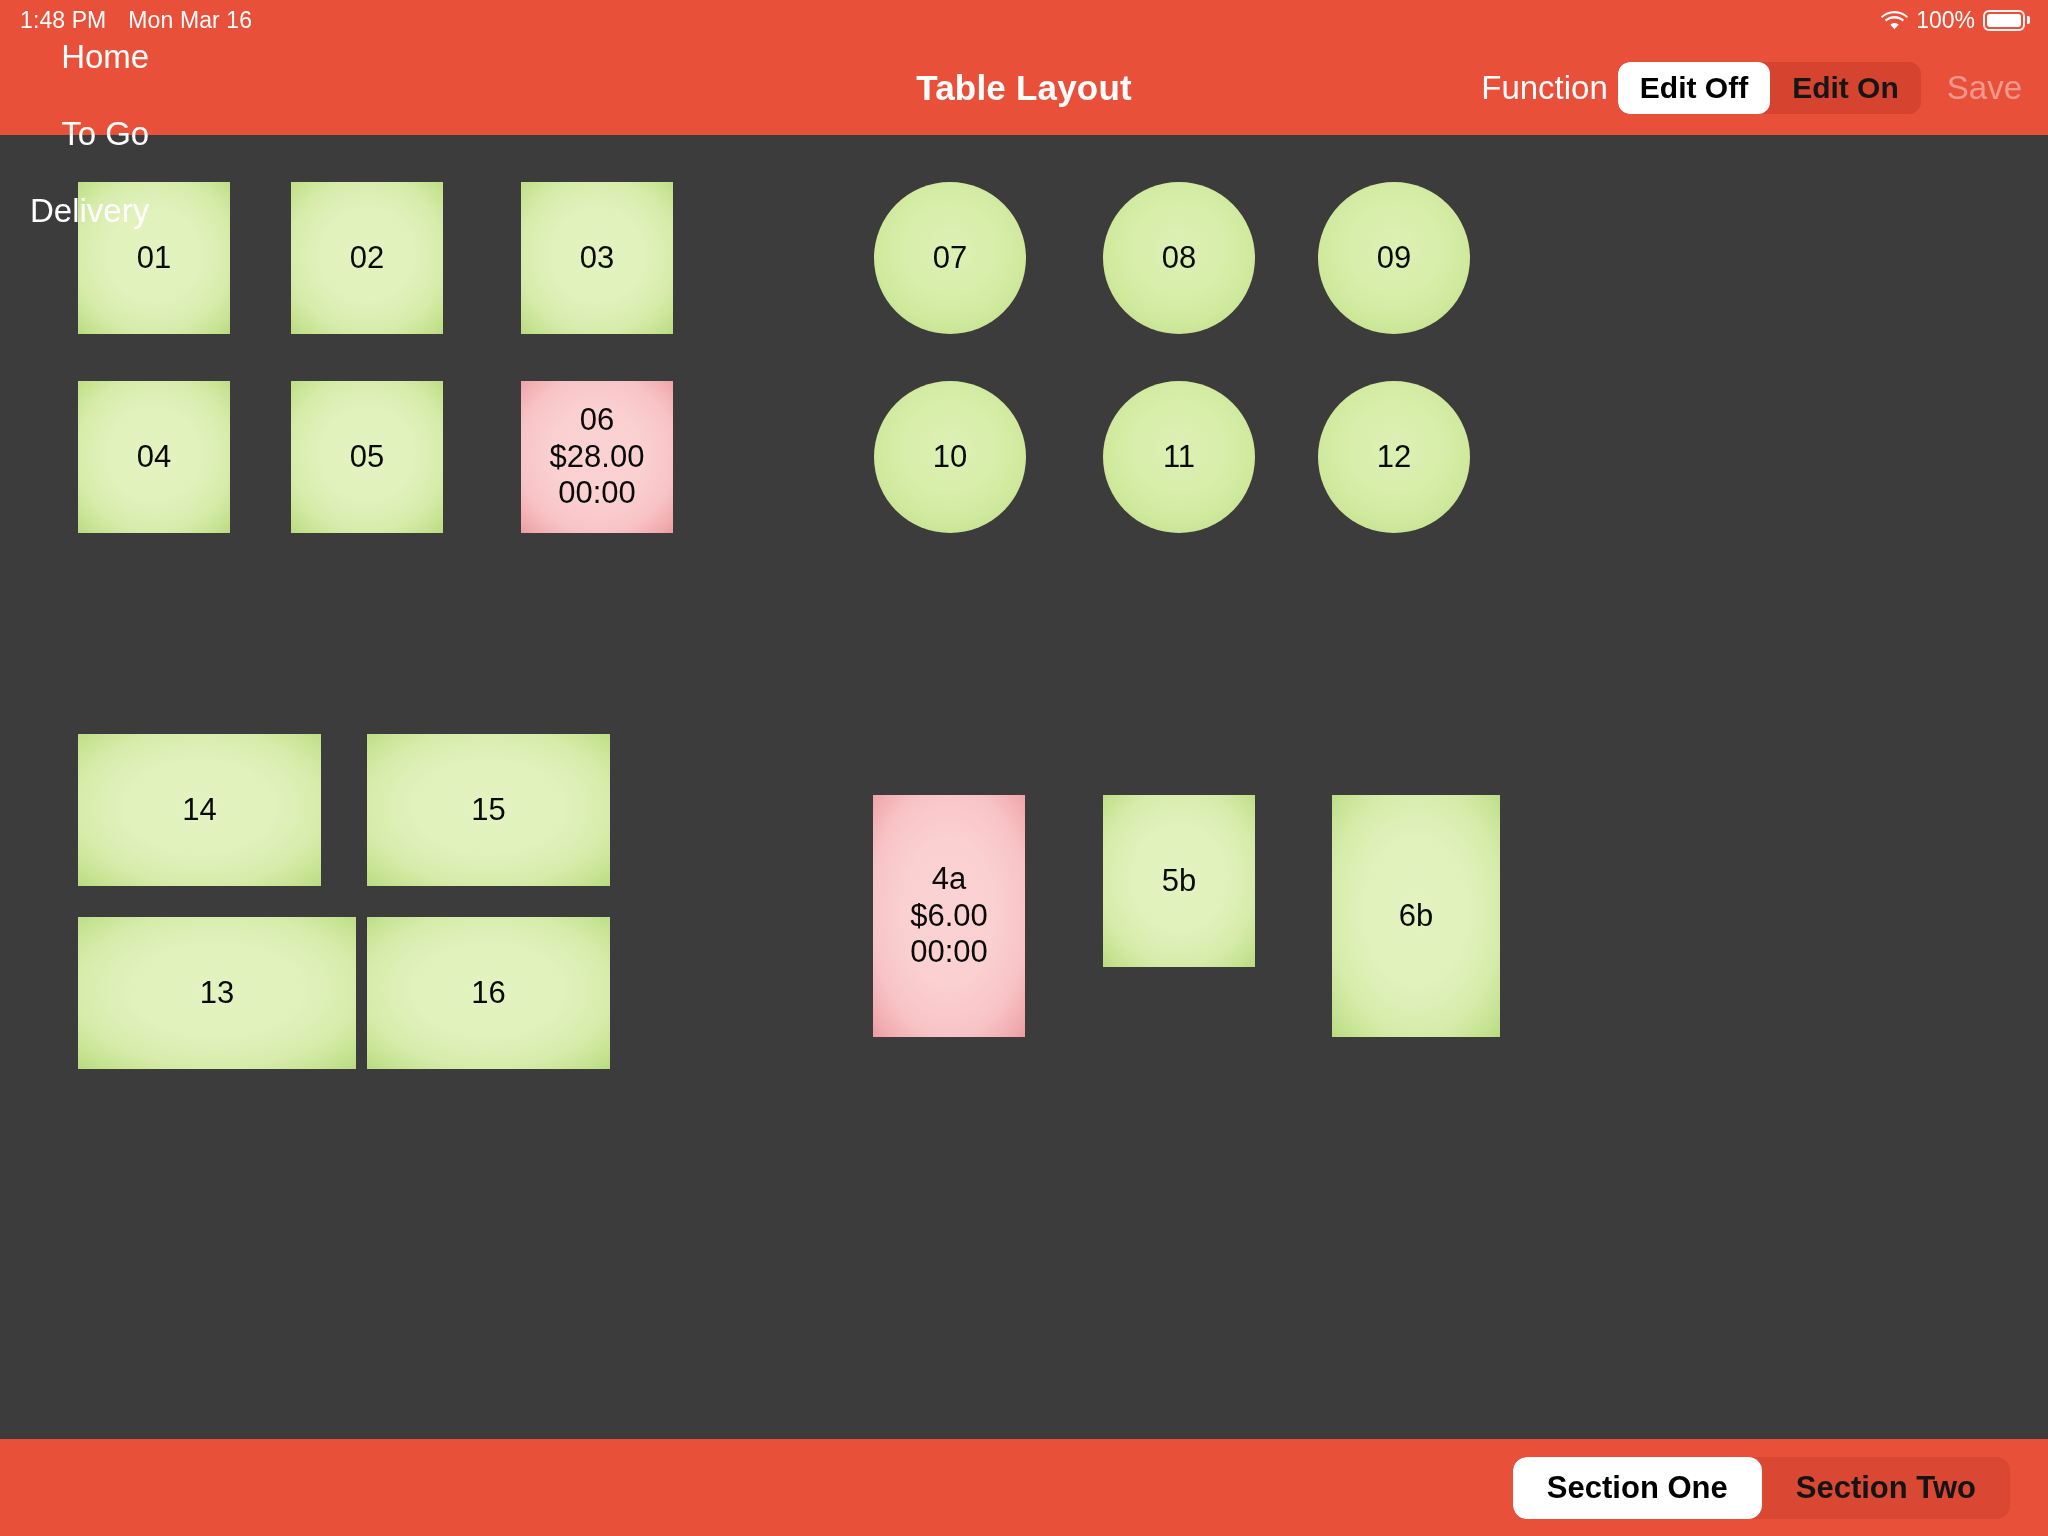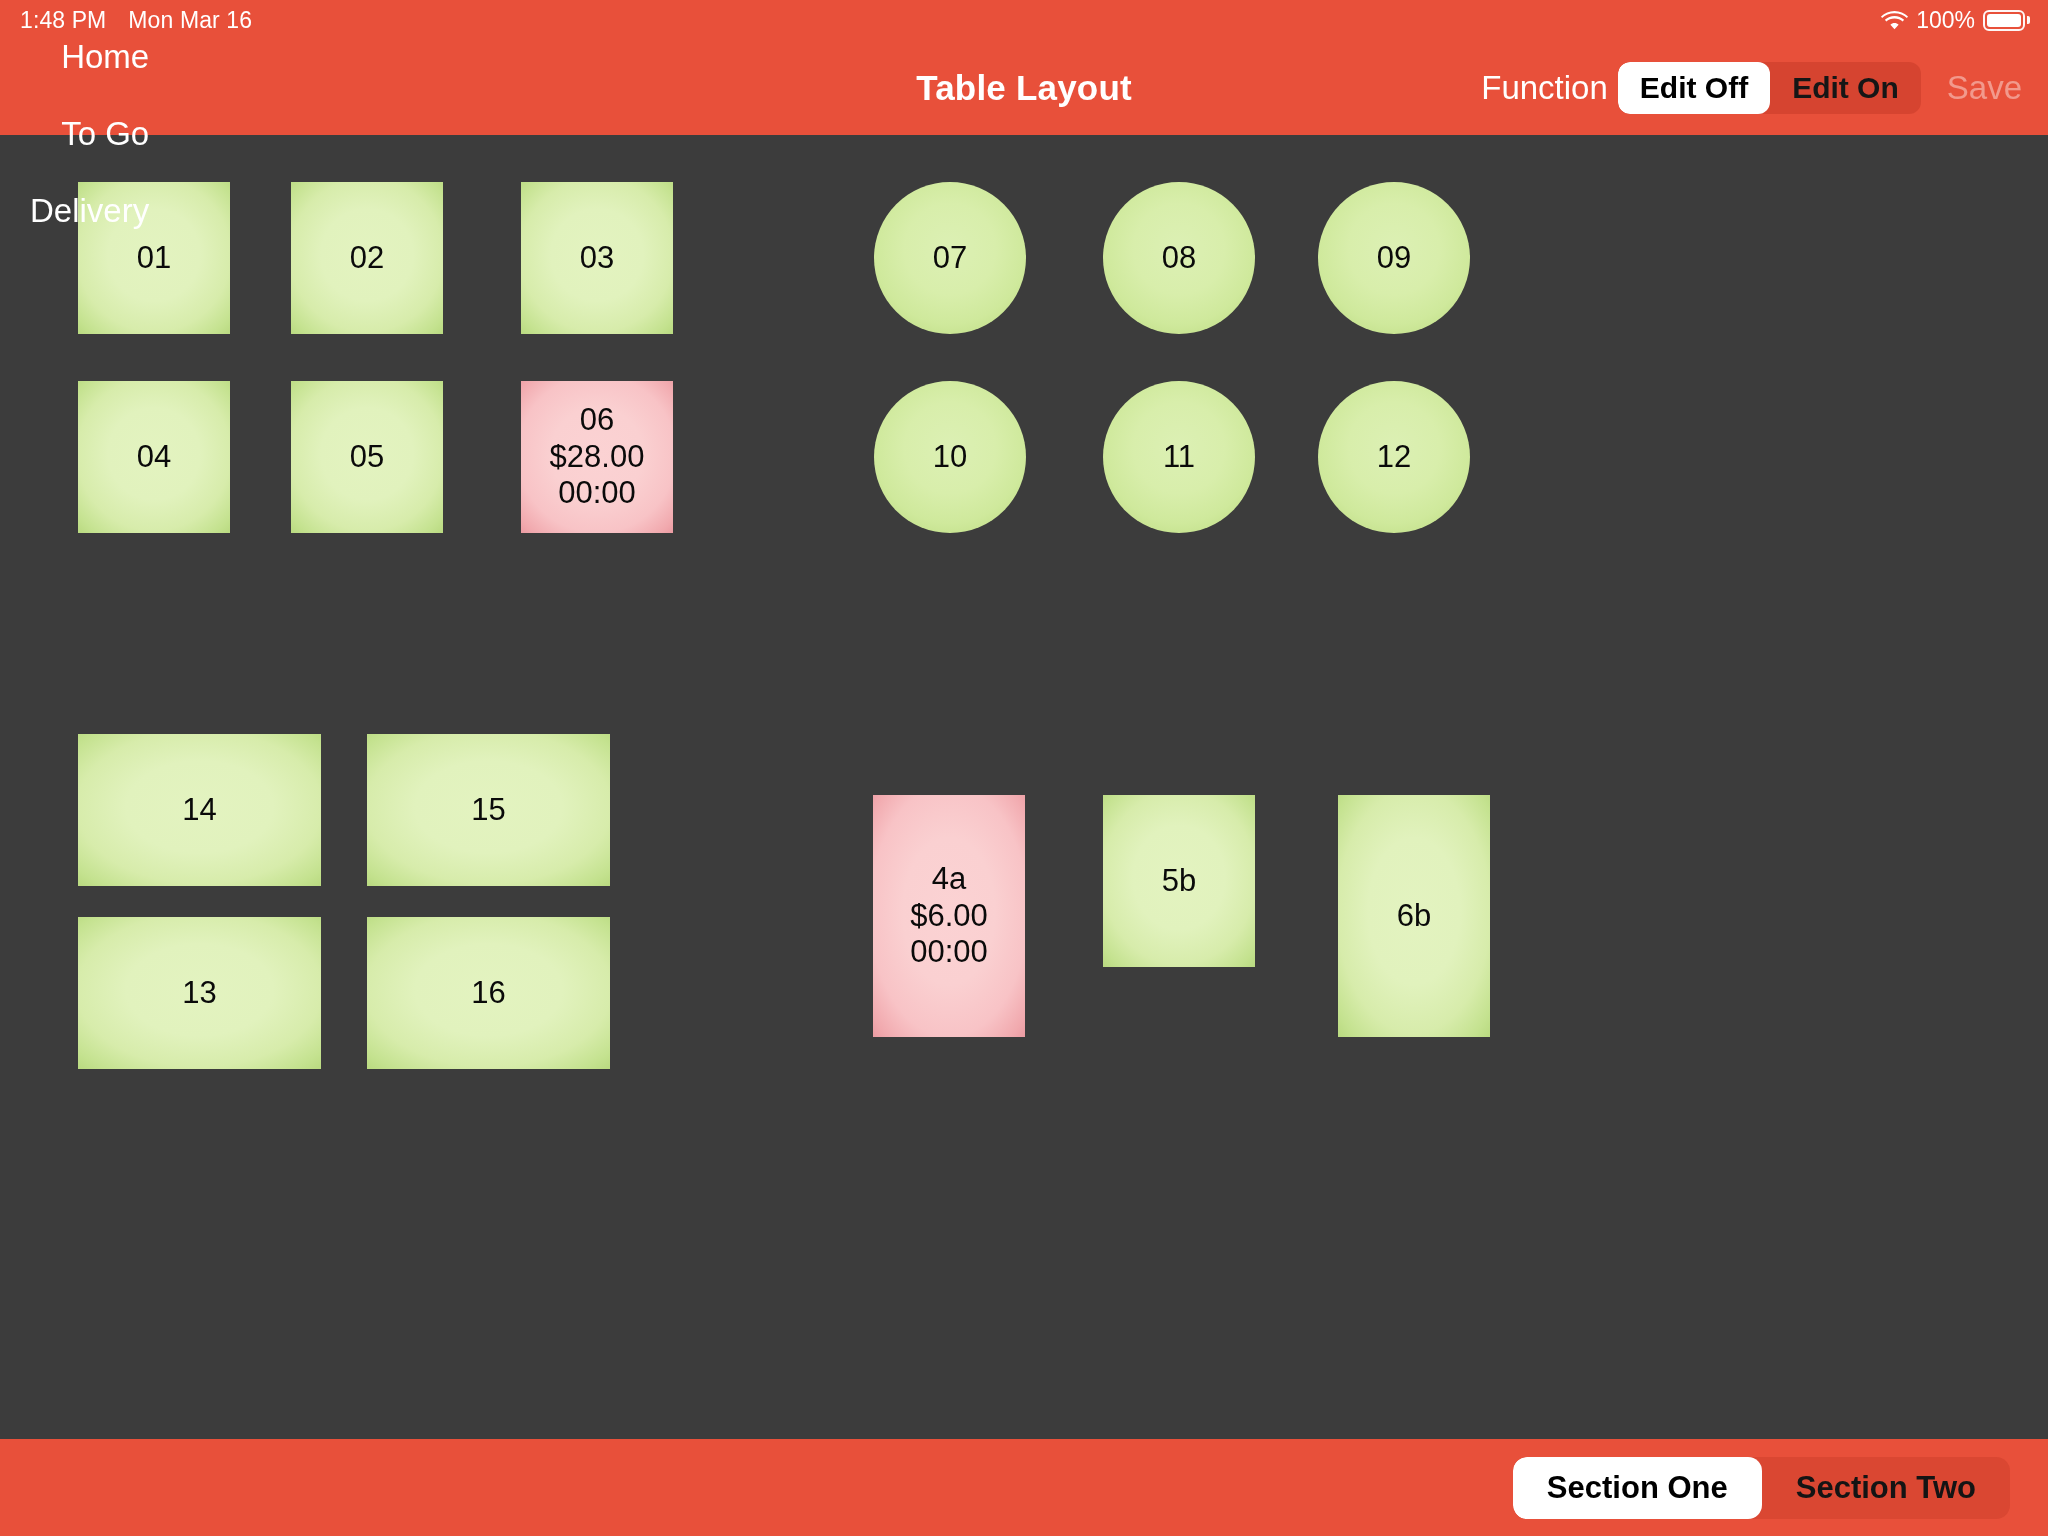--- a/index.html
+++ b/index.html
@@ -214,35 +214,35 @@
       </div>
       <div class="table t-circle free" style="left: 1318px; top: 246px; width: 152px; height: 152px;">
         <span class="lbl">12</span>
       </div>
       <div class="table t-rect free" style="left: 78px; top: 599px; width: 243px; height: 152px;">
         <span class="lbl">14</span>
       </div>
       <div class="table t-rect free" style="left: 367px; top: 599px; width: 243px; height: 152px;">
         <span class="lbl">15</span>
       </div>
-      <div class="table t-rect free" style="left: 78px; top: 782px; width: 243px; height: 152px;">
+      <div class="table t-rect free" style="left: 78px; top: 782px; width: 278px; height: 152px;">
         <span class="lbl">13</span>
       </div>
       <div class="table t-rect free" style="left: 367px; top: 782px; width: 243px; height: 152px;">
         <span class="lbl">16</span>
       </div>
       <div class="table t-rect occ" style="left: 873px; top: 660px; width: 152px; height: 242px;">
         <span class="lbl">4a
 $6.00
 00:00</span>
       </div>
       <div class="table t-rect free" style="left: 1103px; top: 660px; width: 152px; height: 172px;">
         <span class="lbl">5b</span>
       </div>
-      <div class="table t-rect free" style="left: 1332px; top: 660px; width: 152px; height: 242px; margin-left: 6px;">
+      <div class="table t-rect free" style="left: 1332px; top: 660px; width: 168px; height: 242px;">
         <span class="lbl">6b</span>
       </div>
     </div>
 
   <div class="bottombar">
     <div class="seg2">
       <span class="seg2-item active">Section One</span>
       <span class="seg2-item">Section Two</span>
     </div>
   </div>

